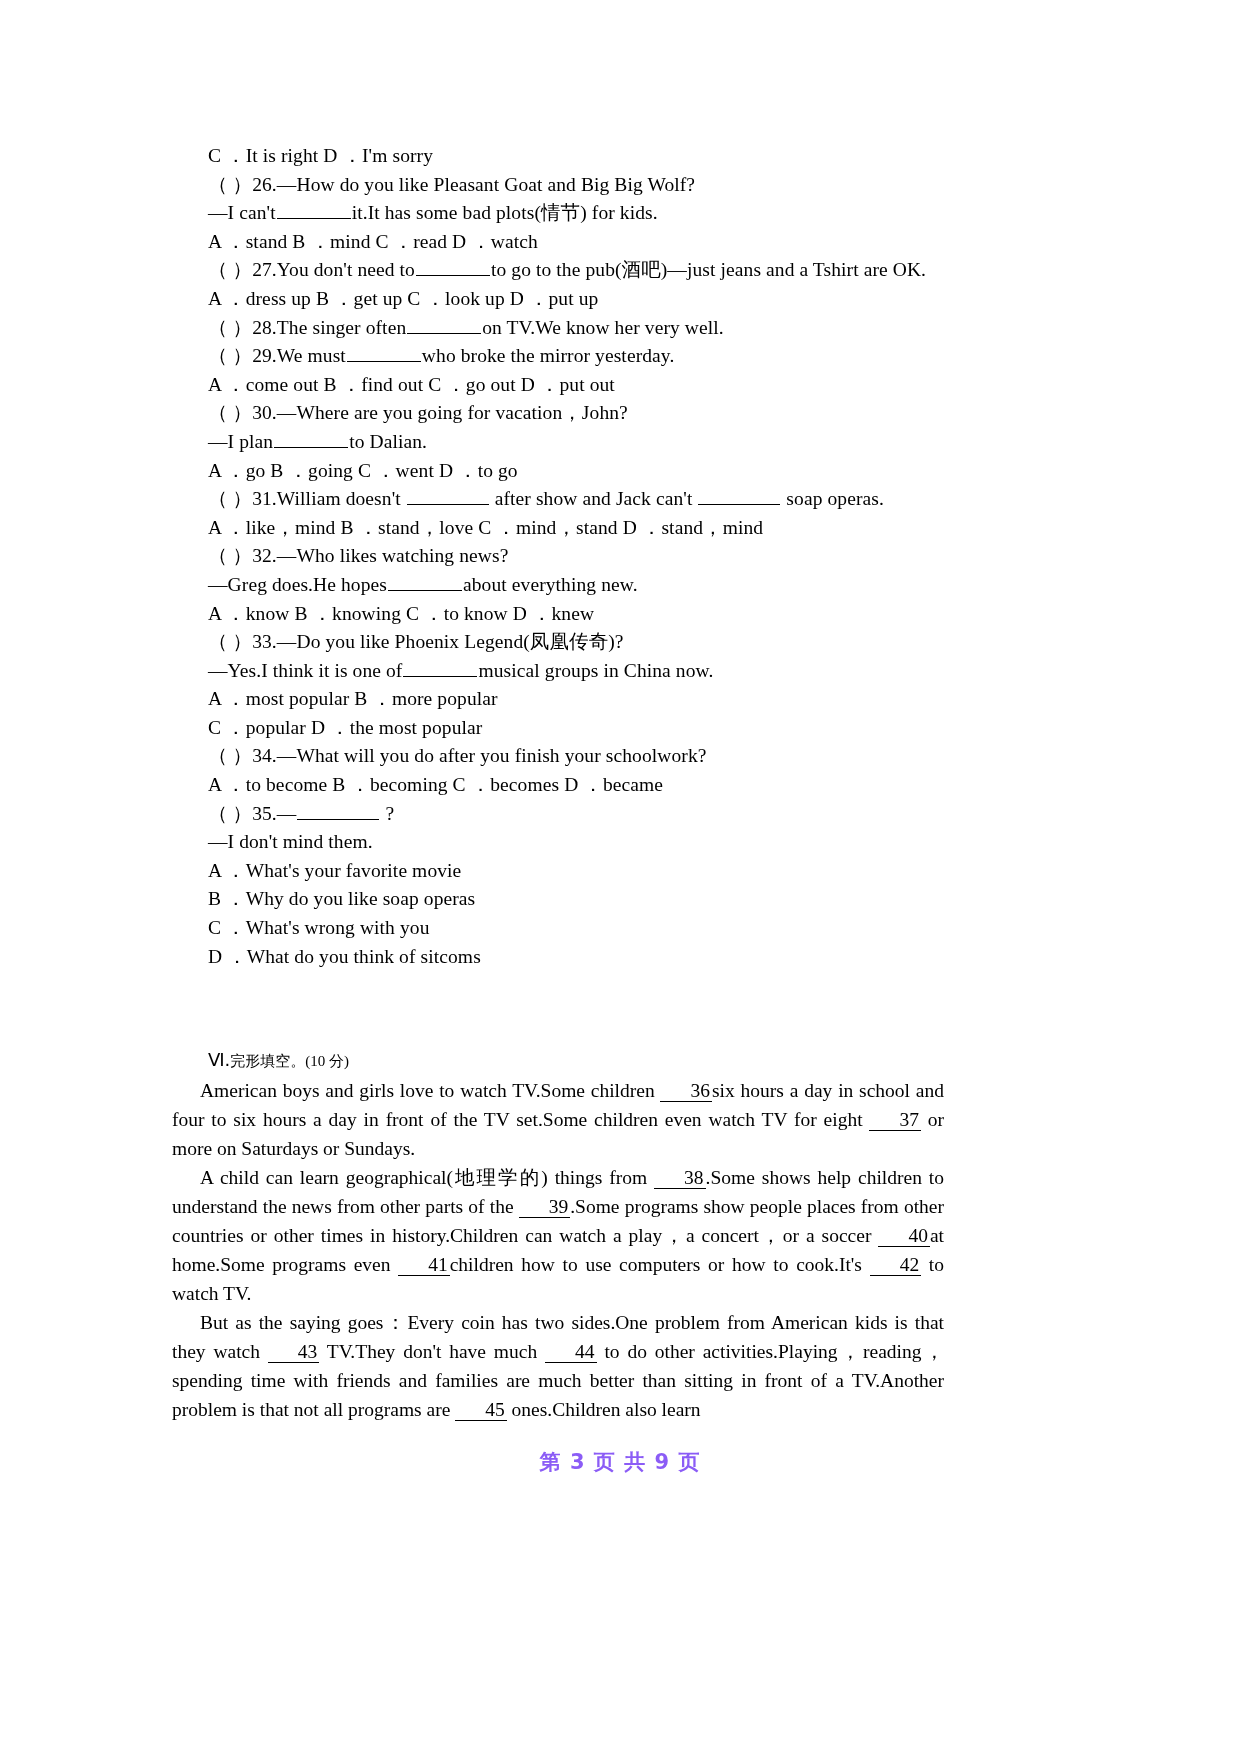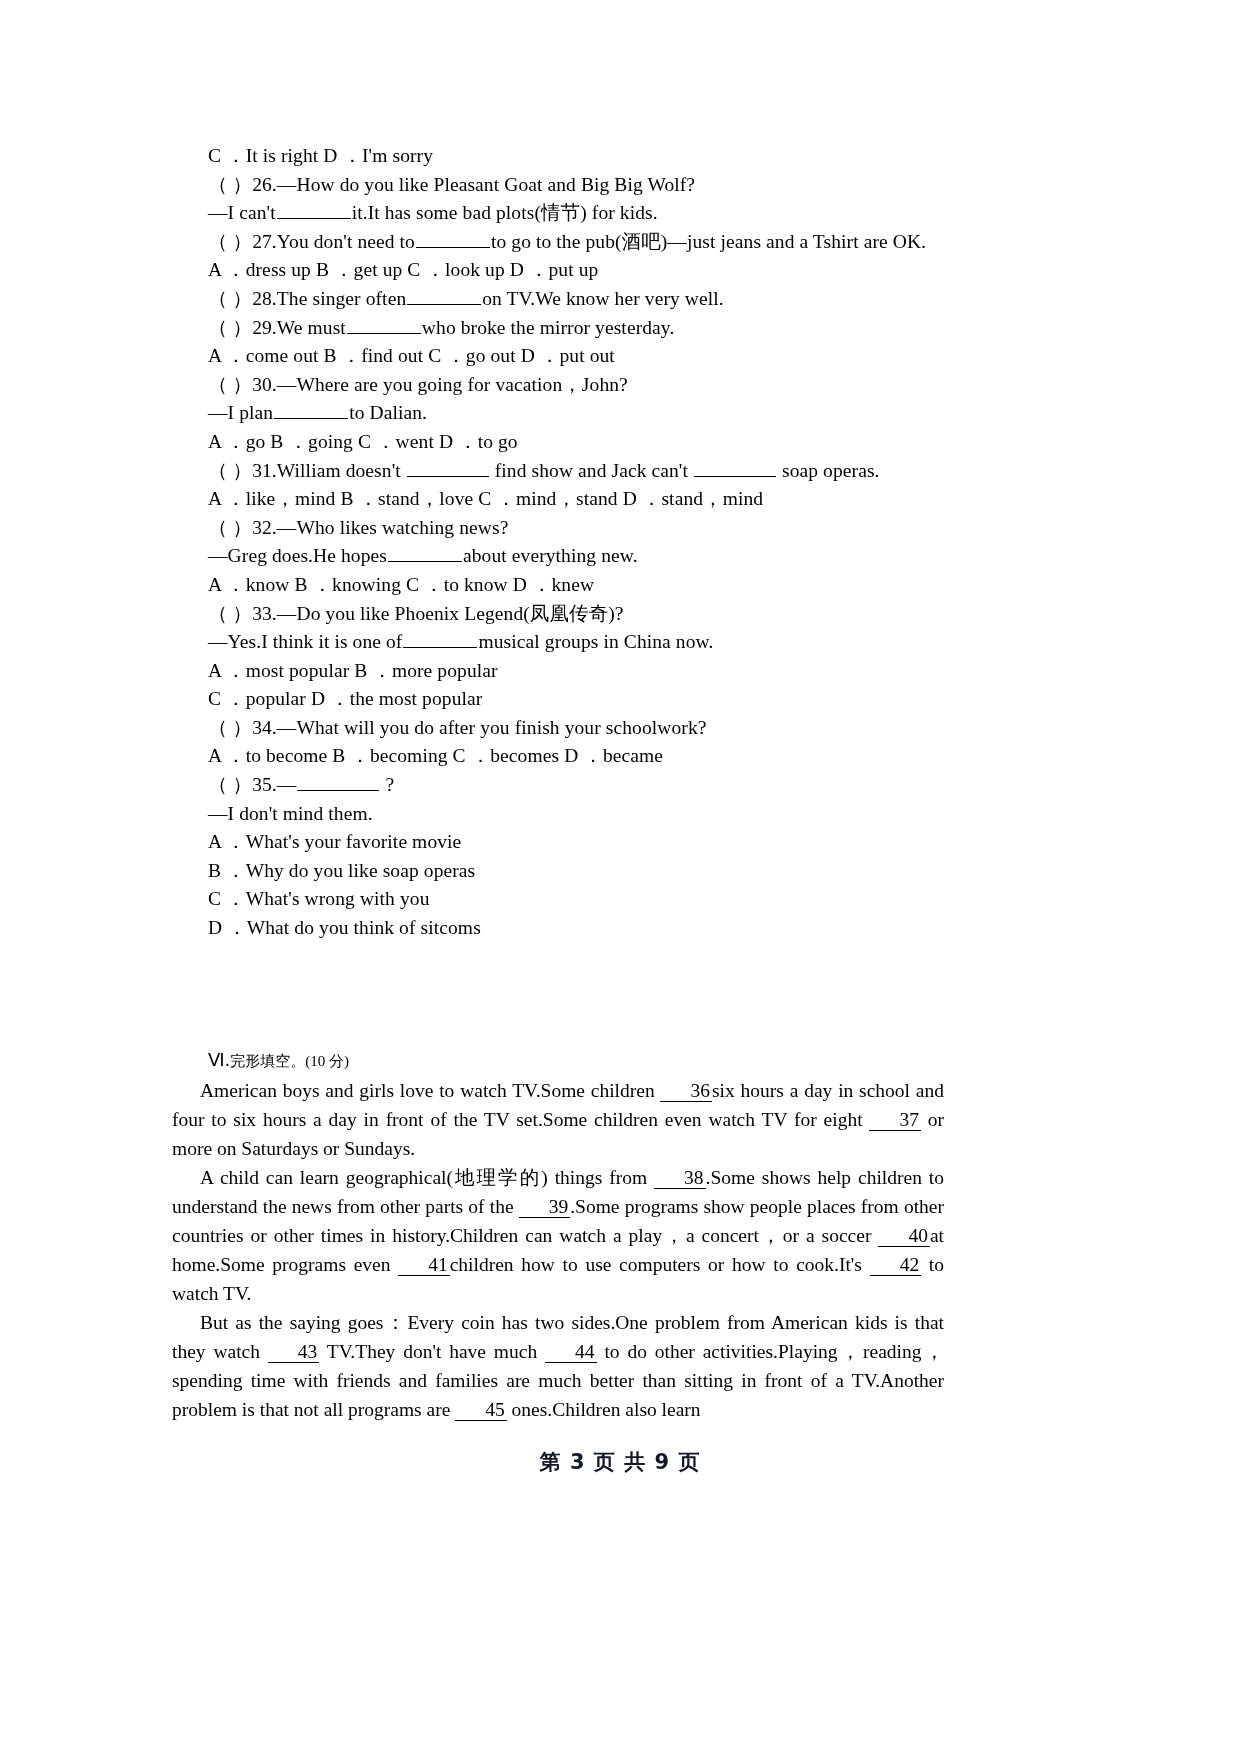--- a/index.html
+++ b/index.html
@@ -97,55 +97,56 @@
     top: 1448px;
     width: 1240px;
     text-align: center;
   }
   .footer-inner {
     display: inline-block;
     font-family: "DejaVu Sans", "Liberation Sans", sans-serif;
     font-size: 21px;
     font-weight: bold;
     letter-spacing: 1px;
-    color: #0f172a;
+    color: #8b5cf6;
   }
 </style>
 </head>
 <body>
 
 <div class="page">
 
   <div class="qbody">
 
     <div class="qline"><span>C ．It is right  D ．I'm sorry</span></div>
 
     <div class="qline"><span>（   ）26.—How do you like Pleasant Goat and Big Big Wolf?</span></div>
 
     <div class="qline"><span>—I can't</span><span class="blank b-sm"></span><span>it.It has some bad plots(情节) for kids.</span></div>
 
+    <div class="qline"><span>A ．stand  B ．mind  C ．read  D ．watch</span></div>
 
     <div class="qline"><span>（   ）27.You don't need to</span><span class="blank b-sm"></span><span>to go to the pub(酒吧)—just jeans and a Tshirt are OK.</span></div>
 
     <div class="qline"><span>A ．dress up  B ．get up  C ．look up  D ．put up</span></div>
 
     <div class="qline"><span>（   ）28.The singer often</span><span class="blank b-sm"></span><span>on TV.We know her very well.</span></div>
 
 
     <div class="qline"><span>（   ）29.We must</span><span class="blank b-sm"></span><span>who broke the mirror yesterday.</span></div>
 
     <div class="qline"><span>A ．come out  B ．find out  C ．go out  D ．put out</span></div>
 
     <div class="qline"><span>（   ）30.—Where are you going for vacation，John?</span></div>
 
     <div class="qline"><span>—I plan</span><span class="blank b-sm"></span><span>to Dalian.</span></div>
 
     <div class="qline"><span>A ．go  B ．going  C ．went  D ．to go</span></div>
 
-    <div class="qline"><span>（   ）31.William doesn't </span><span class="blank b-md"></span><span> find show and Jack can't </span><span class="blank b-md"></span><span> soap operas.</span></div>
+    <div class="qline"><span>（   ）31.William doesn't </span><span class="blank b-md"></span><span> after show and Jack can't </span><span class="blank b-md"></span><span> soap operas.</span></div>
 
     <div class="qline"><span>A ．like，mind  B ．stand，love  C ．mind，stand  D ．stand，mind</span></div>
 
     <div class="qline"><span>（   ）32.—Who likes watching news?</span></div>
 
     <div class="qline"><span>—Greg does.He hopes</span><span class="blank b-sm"></span><span>about everything new.</span></div>
 
     <div class="qline"><span>A ．know  B ．knowing  C ．to know  D ．knew</span></div>
 
     <div class="qline"><span>（   ）33.—Do you like Phoenix Legend(凤凰传奇)?</span></div>

